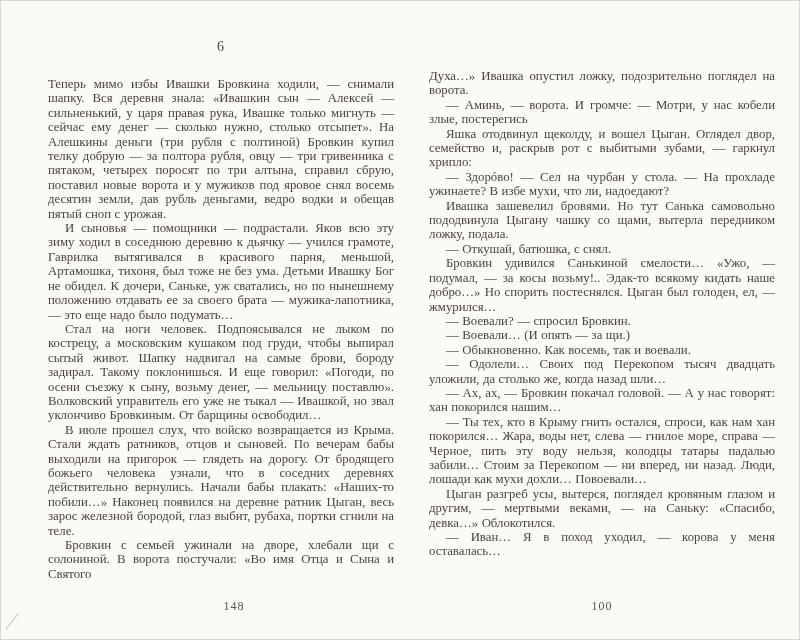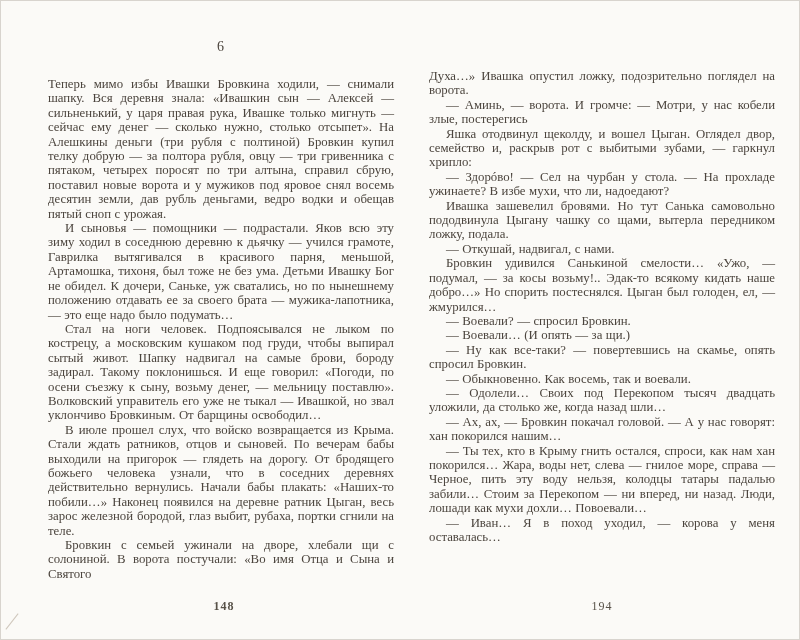--- a/index.html
+++ b/index.html
@@ -40,21 +40,21 @@
   .page-text p:first-child { text-indent: 0; margin-top: 22px; }
   .page-number {
     position: absolute;
     top: 598px;
     width: 346px;
     text-align: center;
     font-size: 12px;
     color: #575148;
     letter-spacing: 1px;
   }
-  .page-number-left  { left: 50px; font-weight: bold; }
+  .page-number-left  { left: 60px; }
   .page-number-right { left: 428px; }
   .artifact {
     position: absolute;
     left: 1px; top: 620px;
     width: 20px; height: 1px;
     background: #cfc7bc;
     transform: rotate(-52deg);
   }
 </style>
 </head>
@@ -73,32 +73,32 @@
       </div>
   </section>
 
   <section class="page page-right">
     <div class="page-text">
         <p>Духа…» Ивашка опустил ложку, подозрительно поглядел на ворота.</p>
         <p>— Аминь, — ворота. И громче: — Мотри, у нас кобели злые, постерегись</p>
         <p>Яшка отодвинул щеколду, и вошел Цыган. Оглядел двор, семейство и, раскрыв рот с выбитыми зубами, — гаркнул хрипло:</p>
         <p>— Здорóво! — Сел на чурбан у стола. — На прохладе ужинаете? В избе мухи, что ли, надоедают?</p>
         <p>Ивашка зашевелил бровями. Но тут Санька самовольно пододвинула Цыгану чашку со щами, вытерла передником ложку, подала.</p>
-        <p>— Откушай, надвигал, с нами.</p>
+        <p>— Откушай, батюшка, с снял.</p>
         <p>Бровкин удивился Санькиной смелости… «Ужо, — подумал, — за косы возьму!.. Эдак-то всякому кидать наше добро…» Но спорить постеснялся. Цыган был голоден, ел, — жмурился…</p>
         <p>— Воевали? — спросил Бровкин.</p>
         <p>— Воевали… (И опять — за щи.)</p>
-        <p>— Ну как все-таки? — повертевшись на скамье, опять спросил Бровкин.</p>
         <p>— Обыкновенно. Как восемь, так и воевали.</p>
         <p>— Одолели… Своих под Перекопом тысяч двадцать уложили, да столько же, когда назад шли…</p>
         <p>— Ах, ах, — Бровкин покачал головой. — А у нас говорят: хан покорился нашим…</p>
         <p>— Ты тех, кто в Крыму гнить остался, спроси, как нам хан покорился… Жара, воды нет, слева — гнилое море, справа — Черное, пить эту воду нельзя, колодцы татары падалью забили… Стоим за Перекопом — ни вперед, ни назад. Люди, лошади как мухи дохли… Повоевали…</p>
+        <p>Цыган разгреб усы, вытерся, поглядел кровяным глазом и другим, — мертвыми веками, — на Саньку: «Спасибо, девка…» Облокотился.</p>
         <p>— Иван… Я в поход уходил, — корова у меня оставалась…</p>
       </div>
   </section>
 
   <div class="page-number page-number-left">148</div>
 
-  <div class="page-number page-number-right">194</div>
+  <div class="page-number page-number-right">100</div>
 
   <div class="artifact"></div>
 
 </div>
 
 </body></html>

